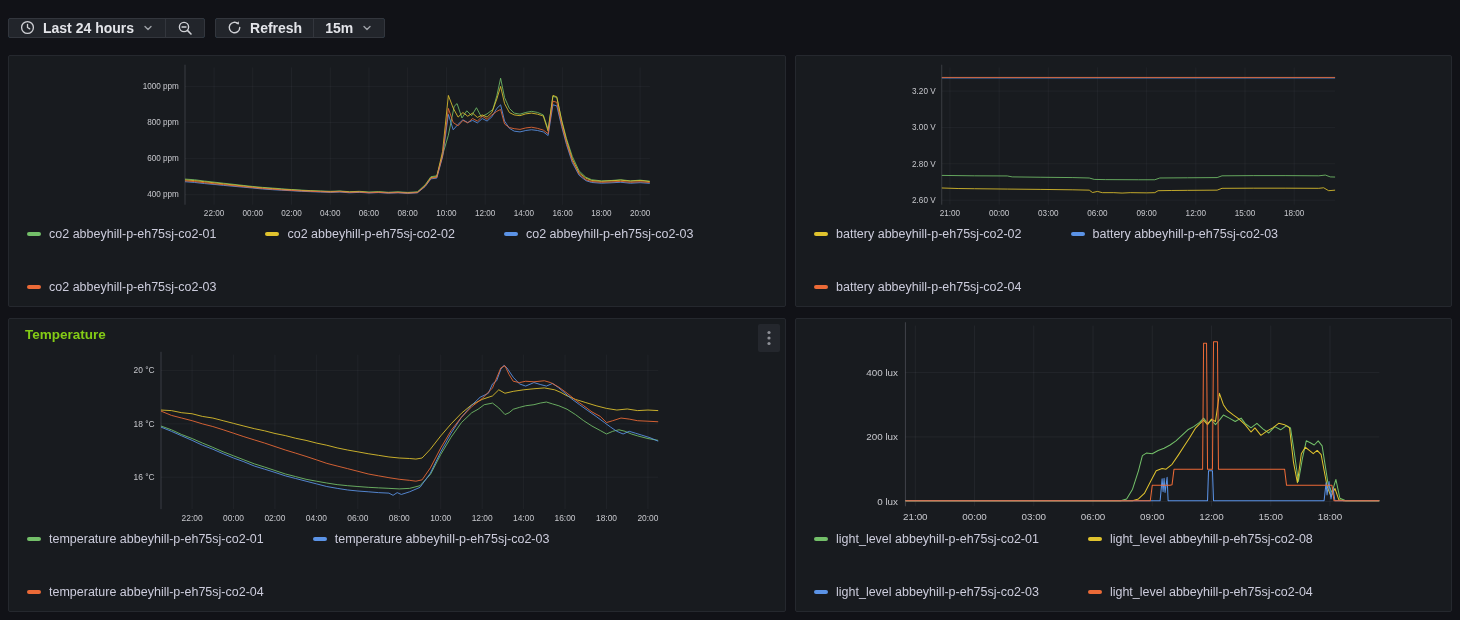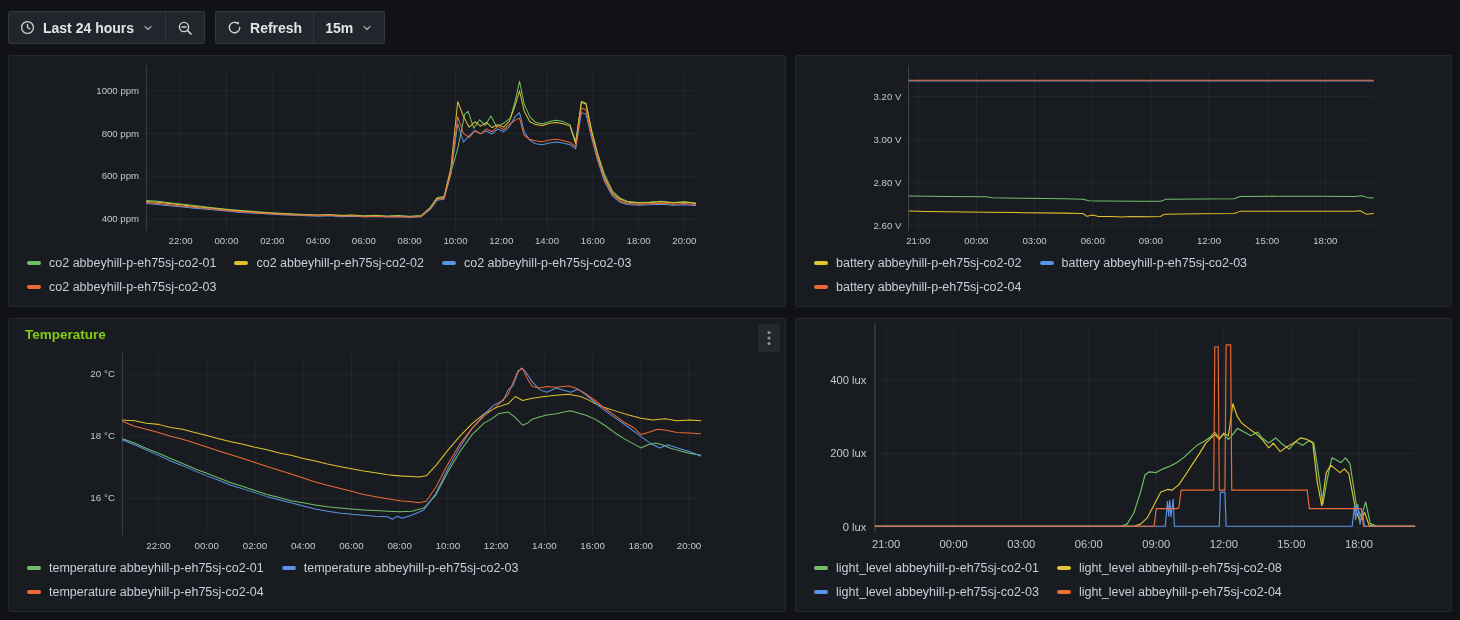--- a/index.html
+++ b/index.html
@@ -11,21 +11,21 @@
     display:flex; align-items:center; justify-content:space-between; padding:0 8px; }
   .var-group { display:flex; gap:14px; }
   .var { display:flex; align-items:stretch; height:33px; border:1px solid #2f3238; border-radius:2px; overflow:hidden; }
   .var-label { display:flex; align-items:center; padding:0 12px; background:#1f2126;
     color:#ecedf0; font-size:13px; font-weight:700; border-right:1px solid #2f3238; }
   .var-value { display:flex; align-items:center; gap:10px; padding:0 12px; background:#13141a;
     color:#e6e7eb; font-size:14.5px; border:none; cursor:pointer; }
   .var-value svg { color:#9fa2a8; }
 
   .toolbar { display:flex; gap:10px; }
-  .btn-group { display:flex; height:33px; border:1px solid #33363d; border-radius:2px; overflow:hidden; background:#0c4a6e; }
+  .btn-group { display:flex; height:20px; border:1px solid #33363d; border-radius:2px; overflow:hidden; background:#0c4a6e; }
   .tb-btn { display:flex; align-items:center; gap:8px; padding:0 11px; background:#22252b;
     color:#e3e4e9; font-size:14px; font-weight:700; border:none; cursor:pointer; }
   .tb-btn + .tb-btn { border-left:1px solid #33363d; }
   .tb-btn svg { color:#d0d1d6; }
   .caret { color:#9fa2a8 !important; }
 
   
   .dash { position:absolute; left:8px; top:55px; width:1444px;
     display:grid; grid-template-columns:778px 657px; grid-template-rows:252px 294px;
     column-gap:9px; row-gap:11px; }
@@ -34,21 +34,21 @@
   .panel-header { height:30px; display:flex; align-items:center; padding-left:16px; flex:none; }
   .panel-title { color:#84cc16; font-size:13.5px; font-weight:700; cursor:pointer; }
   .panel-menu { position:absolute; top:5px; right:5px; width:22px; height:28px;
     background:#24272d; border:none; border-radius:2px; display:flex; align-items:center;
     justify-content:center; cursor:pointer; }
   .chart-wrap { flex:1 1 auto; min-height:0; position:relative; }
   .pad-top { margin-top:6px; }
   svg.chart { display:block; width:100%; height:100%; }
 
   .legend { flex:none; display:flex; flex-wrap:wrap; align-content:flex-start;
-    padding:2px 8px 8px 18px; row-gap:2px; }
+    padding:2px 8px 8px 18px; row-gap:2px;gap:31px; }
   .legend-item { display:flex; align-items:center; height:22px; margin-right:18px; cursor:pointer; }
   .legend-swatch { width:14px; height:4px; border-radius:2px; margin-right:8px; flex:none; }
   .legend-label { color:#ccccdc; font-size:12.5px; white-space:nowrap; }
 </style>
 </head>
 <body>
 
 <div class="header">
 
   <div class="toolbar">

